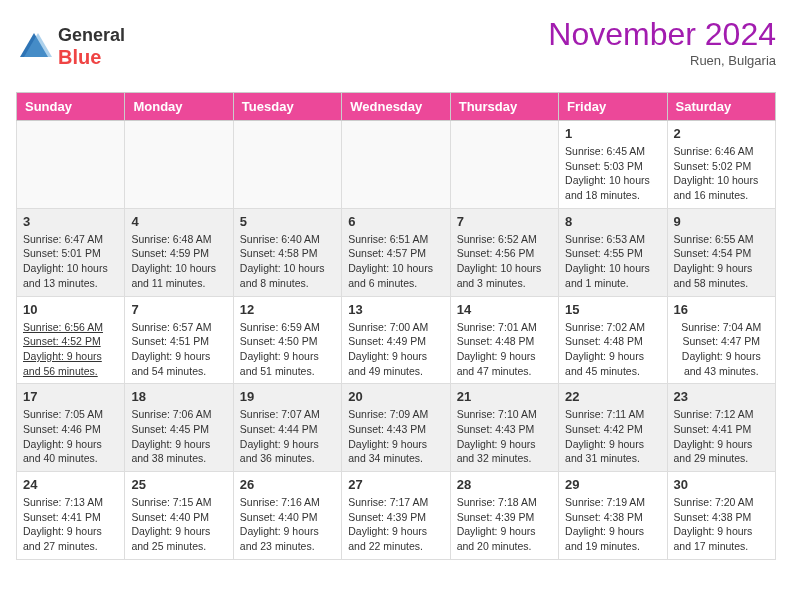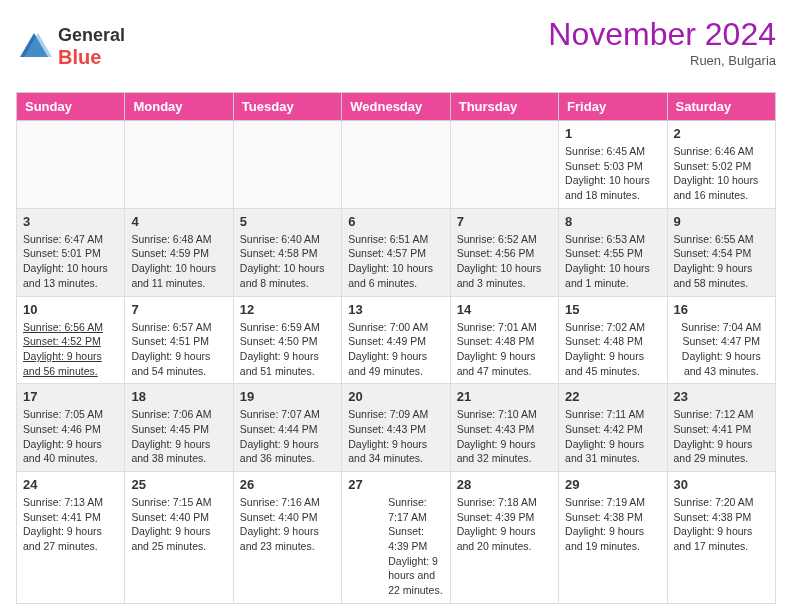--- a/index.html
+++ b/index.html
@@ -291,21 +291,21 @@
 Daylight: 9 hours and 25 minutes.</div>
         </td>
         <td>
           <span class="day-number">26</span>
           <div class="cell-info" style="white-space: pre-line;">Sunrise: 7:16 AM
 Sunset: 4:40 PM
 Daylight: 9 hours and 23 minutes.</div>
         </td>
         <td>
           <span class="day-number">27</span>
-          <div class="cell-info" style="white-space: pre-line; margin-left: 40px;">Sunrise: 7:17 AM
+          <div class="cell-info" style="white-space: pre-line;">Sunrise: 7:17 AM
 Sunset: 4:39 PM
 Daylight: 9 hours and 22 minutes.</div>
         </td>
         <td>
           <span class="day-number">28</span>
           <div class="cell-info" style="white-space: pre-line;">Sunrise: 7:18 AM
 Sunset: 4:39 PM
 Daylight: 9 hours and 20 minutes.</div>
         </td>
         <td>

